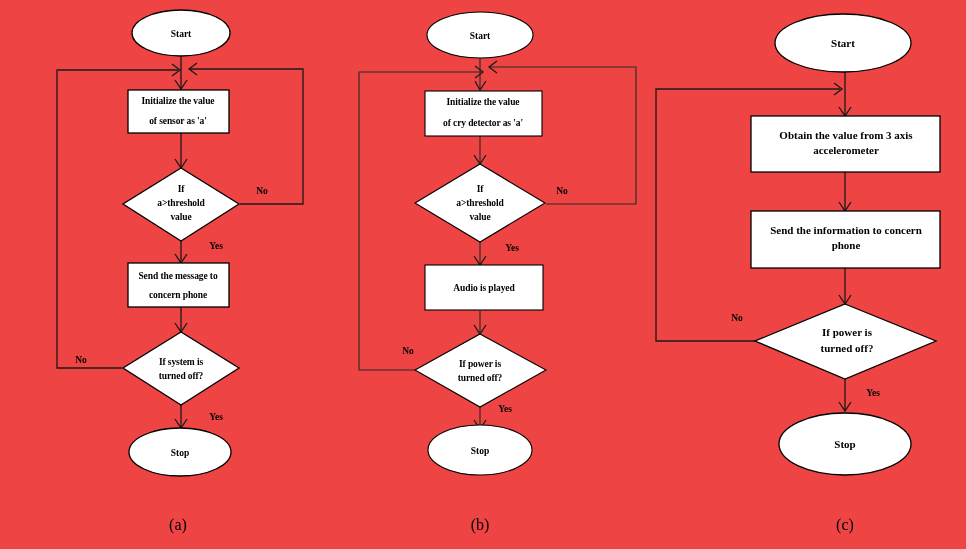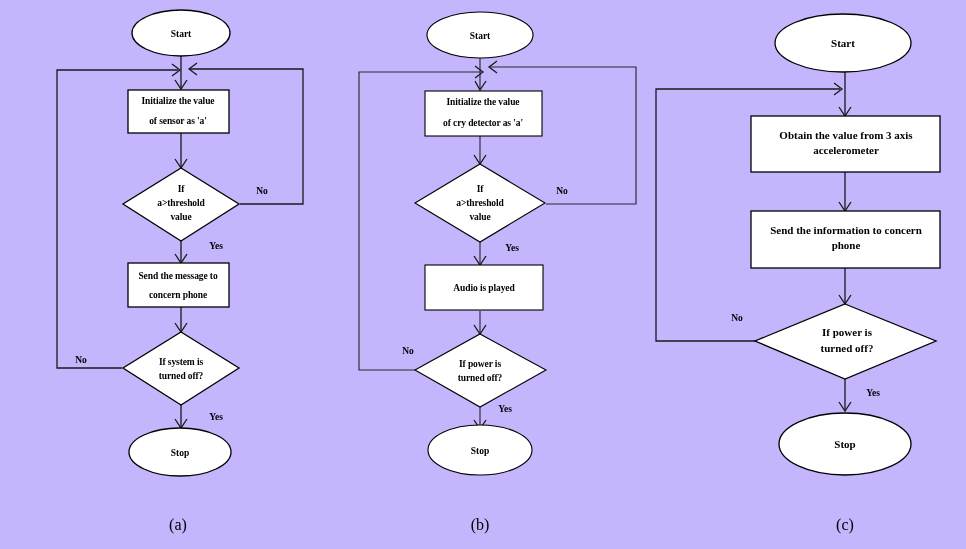--- a/index.html
+++ b/index.html
@@ -4,21 +4,21 @@
 <style>
   html, body {
     margin: 0;
     padding: 0;
     background: #ffffff;
   }
   #canvas {
     position: relative;
     width: 966px;
     height: 549px;
-    background: #c4b5fd;
+    background: #ef4444;
     overflow: hidden;
     font-family: "Liberation Serif", "DejaVu Serif", serif;
     text-align: center;
   }
   svg.flow {
     position: absolute;
     left: 0;
     top: 0;
     width: 966px;
     height: 549px;

